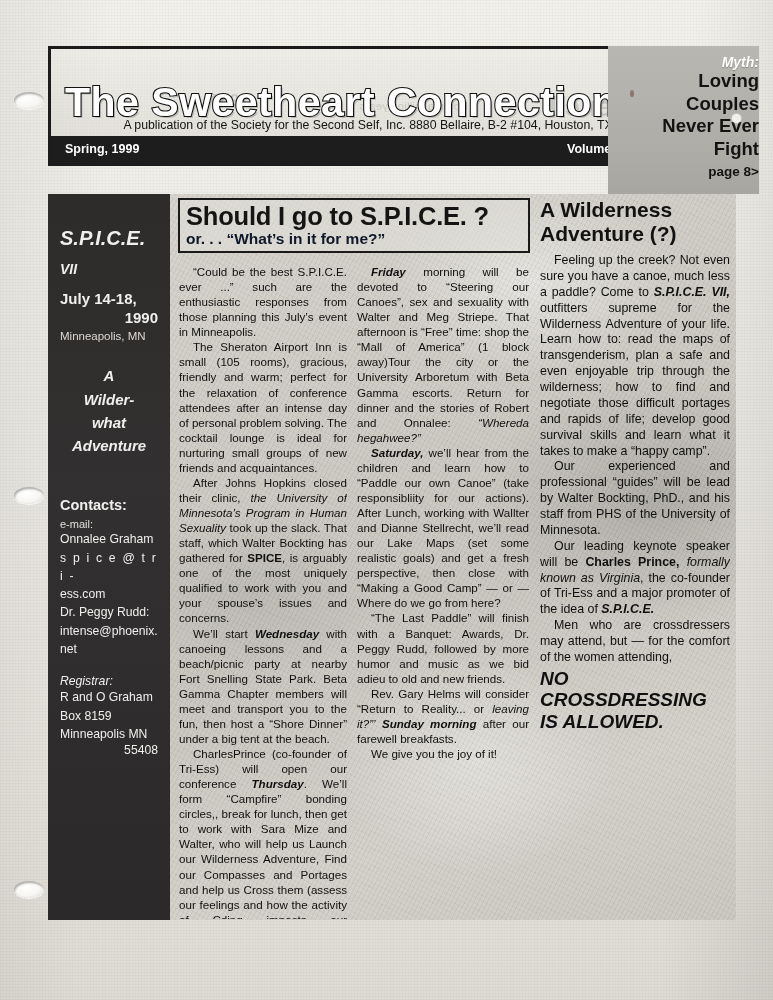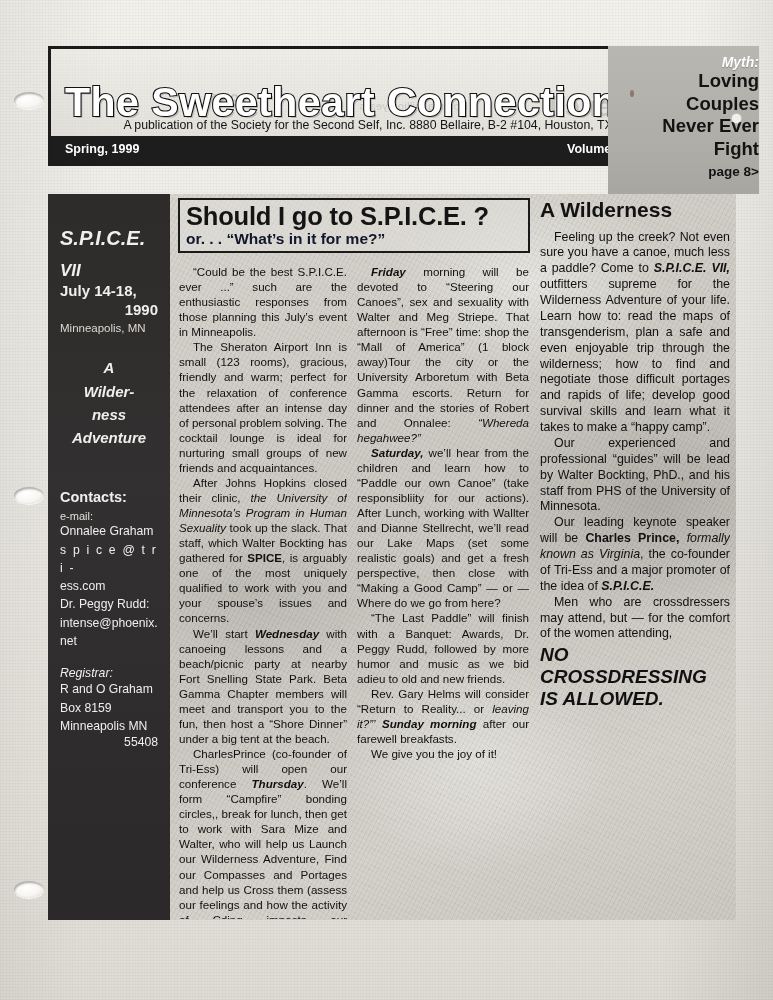--- a/index.html
+++ b/index.html
@@ -184,21 +184,22 @@
     color: #f0efed;
     box-sizing: border-box;
     padding: 26px 12px 10px 12px;
     overflow: hidden;
   }
   .sb-spice {
     font-size: 20px; font-style: italic; font-weight: bold;
     margin: 6px 0 10px 0; line-height: 1.25;
   }
   .sb-vii {
-    font-size: 17px; font-style: italic; font-weight: bold;
+    font-size: 14px; font-style: italic; font-weight: bold;
+    margin-bottom: 12px;
   }
   .sb-dates {
     font-size: 15px; font-weight: bold; line-height: 1.35;
   }
   .sb-year { font-size: 15px; font-weight: bold; text-align: right; }
   .sb-city { font-size: 11.5px; margin-top: 4px; color:#ddd9d4;}
   .sb-tag {
     margin-top: 22px;
     font-size: 15px; font-style: italic; font-weight: bold;
     text-align: center; line-height: 1.55;
@@ -321,21 +322,21 @@
 
       <div class="sidebar">
         <div class="sb-spice">S.P.I.C.E.</div>
         <div class="sb-vii">VII</div>
         <div class="sb-dates">July 14-18,</div>
         <div class="sb-year">1990</div>
         <div class="sb-city">Minneapolis, MN</div>
         <div class="sb-tag">
           <div>A</div>
           <div>Wilder-</div>
-          <div>ness</div>
+          <div>what</div>
           <div>Adventure</div>
         </div>
         <div class="sb-contacts">Contacts:</div>
         <div class="sb-small">e-mail:</div>
         <div class="sb-line">Onnalee Graham</div>
         <div class="sb-line spread">s p i c e @ t r i -</div>
         <div class="sb-line">ess.com</div>
         <div class="sb-line">Dr. Peggy Rudd:</div>
         <div class="sb-line">intense@phoenix.</div>
         <div class="sb-line">net</div>
@@ -346,37 +347,38 @@
         <div class="sb-zip">55408</div>
       </div>
 
       <div class="headline">
         <h1>Should I go to S.P.I.C.E. ?</h1>
         <h2>or. . . “What’s in it for me?”</h2>
       </div>
 
       <div class="col col1">
         <p>“Could be the best S.P.I.C.E. ever ...” such are the enthusiastic responses from those planning this July’s event in Minneapolis.</p>
-        <p>The Sheraton Airport Inn is small (123 rooms), gracious, friendly and warm; perfect for the relaxation of conference attendees after an intense day of personal problem solving.  The cocktail lounge is ideal for nurturing small groups of new friends and  acquaintances.</p>
+        <p>The Sheraton Airport Inn is small (105 rooms), gracious, friendly and warm; perfect for the relaxation of conference attendees after an intense day of personal problem solving.  The cocktail lounge is ideal for nurturing small groups of new friends and  acquaintances.</p>
         <p>After  Johns  Hopkins closed their clinic, <em>the University of Minnesota’s Program in Human Sexuality</em> took up the slack.  That staff, which Walter Bockting has gathered for <b>SPICE</b>, is arguably one of the most uniquely qualified to work with you and your spouse’s issues and concerns.</p>
         <p>We’ll start <span class="bi">Wednesday</span> with canoeing lessons and a beach/picnic party at nearby Fort Snelling State Park.  Beta Gamma Chapter members will meet and transport you to the fun, then host a “Shore Dinner” under a  big tent at the beach.</p>
         <p>CharlesPrince (co-founder of Tri-Ess) will open our conference <span class="bi">Thursday</span>. We’ll form “Campfire” bonding circles,, break for lunch,  then get to work with Sara Mize and Walter, who will help us Launch our Wilderness Adventure, Find our Compasses and Portages and help us Cross them (assess our feelings and how the activity of Cding impacts our relationships)</p>
       </div>
 
       <div class="col col2">
         <p><span class="bi">Friday</span> morning will be devoted to “Steering our Canoes”, sex and sexuality with Walter and Meg Striepe.  That afternoon is “Free” time: shop the “Mall of America” (1 block away)Tour the city or the University Arboretum with Beta Gamma escorts.  Return for dinner and the stories of Robert and Onnalee: <em>“Whereda hegahwee?”</em></p>
         <p><span class="bi">Saturday,</span> we’ll hear from the children and learn how to “Paddle our own Canoe” (take responsibliity for our actions).  After Lunch, working with Wallter and Dianne Stellrecht, we’ll read our Lake Maps (set some realistic goals) and get a fresh perspective,  then close with “Making a Good Camp” — or — Where do we go from here?</p>
         <p>“The Last Paddle” will finish with a Banquet: Awards, Dr. Peggy Rudd, followed by more humor and music as we bid adieu to old and new friends.</p>
         <p>Rev. Gary Helms will consider “Return to Reality... or <em>leaving it?”’</em> <span class="bi">Sunday morning</span> after our farewell breakfasts.</p>
         <p>We give you the joy of it!</p>
       </div>
 
       <div class="col col3">
         <h3>
           <span>A Wilderness</span><br>
+          <span>Adventure (?)</span>
         </h3>
         <div class="body">
           <p>Feeling up the creek? Not even sure you have a canoe, much less a paddle? Come to <span class="bi">S.P.I.C.E. VII,</span> outfitters supreme for the Wilderness Adventure of your life.  Learn how to: read the maps of transgenderism, plan a safe and even enjoyable trip through the wilderness; how to find and negotiate those difficult portages and rapids of life; develop good survival skills and learn what it takes to make a “happy camp”.</p>
           <p>Our experienced and professional “guides” will be lead by Walter Bockting, PhD., and his staff  from PHS of the University of Minnesota.</p>
           <p>Our leading keynote speaker will be <b>Charles Prince,</b> <em>formally known as Virginia</em>, the co-founder of Tri-Ess and a major promoter of the idea of <span class="bi">S.P.I.C.E.</span></p>
           <p>Men who are crossdressers may attend, but — for the comfort of the women attending, <span class="bigcap">NO CROSSDRESSING IS ALLOWED.</span></p>
         </div>
       </div>
 
     </div>

